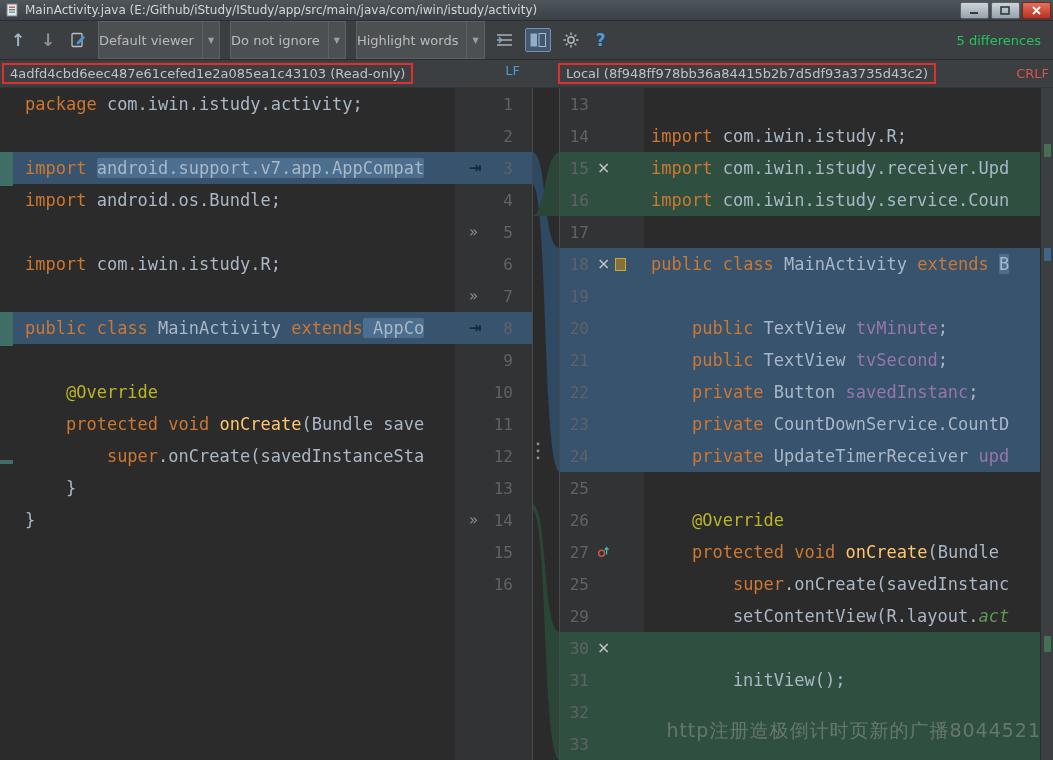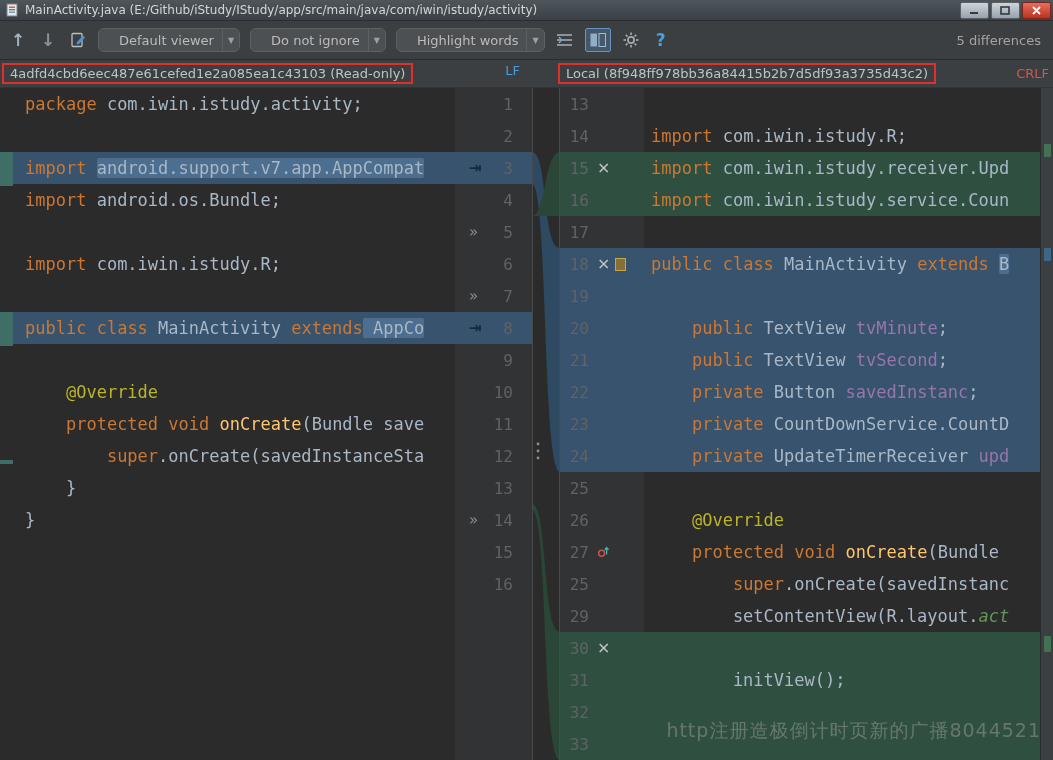--- a/index.html
+++ b/index.html
@@ -25,25 +25,25 @@
 
   
   .toolbar{height:39px;background:#3C3F41;border-bottom:1px solid #292B2C;display:flex;
     align-items:center;gap:10px;padding:0 8px}
   .tb-icon{display:flex;align-items:center;justify-content:center;min-width:20px;height:24px;
     color:#9EB2C0;font-size:17px;font-weight:bold}
   .tb-icon.dim{color:#8A9298}
   .tb-icon.help{color:#4A9FE0}
   .panels-box{display:flex;align-items:center;justify-content:center;width:26px;height:24px;
     background:#45576B;border:1px solid #6A93BE;border-radius:2px}
-  .dropdown{height:24px;background:#4C5052;border:1px solid #5E6162;border-radius:6px;
-    display:flex;align-items:center;color:#BBBBBB;font-size:13px;padding-left:20px;white-space:nowrap}
+  .dropdown{height:38px;background:#4C5052;border:1px solid #5E6162;border-radius:0;
+    display:flex;align-items:center;color:#BBBBBB;font-size:13px;padding-left:0;white-space:nowrap}
   .dd-arrow{font-size:8px;color:#9DA0A2;border-left:1px solid #5E6162;margin-left:8px;
     padding:0 5px;height:100%;display:flex;align-items:center}
-  .diff-count{margin-left:auto;color:#a3a3a3;font-size:13px;padding-right:4px}
+  .diff-count{margin-left:auto;color:#22c55e;font-size:13px;padding-right:4px}
 
   
   .headers{height:28px;background:#3C3F41;border-bottom:1px solid #323537;display:flex;
     align-items:center;font-size:13px;color:#BFC3C6}
   .header-left{width:532px;display:flex;align-items:flex-start;justify-content:space-between;
     padding:0 12px 0 2px}
   .header-right{flex:1;display:flex;align-items:center;justify-content:space-between;
     padding:0 4px 0 26px}
   .red-box{border:2px solid var(--annotation-box);padding:1px 6px;white-space:nowrap;overflow:hidden}
   .lf{color:var(--accent-blue)}

